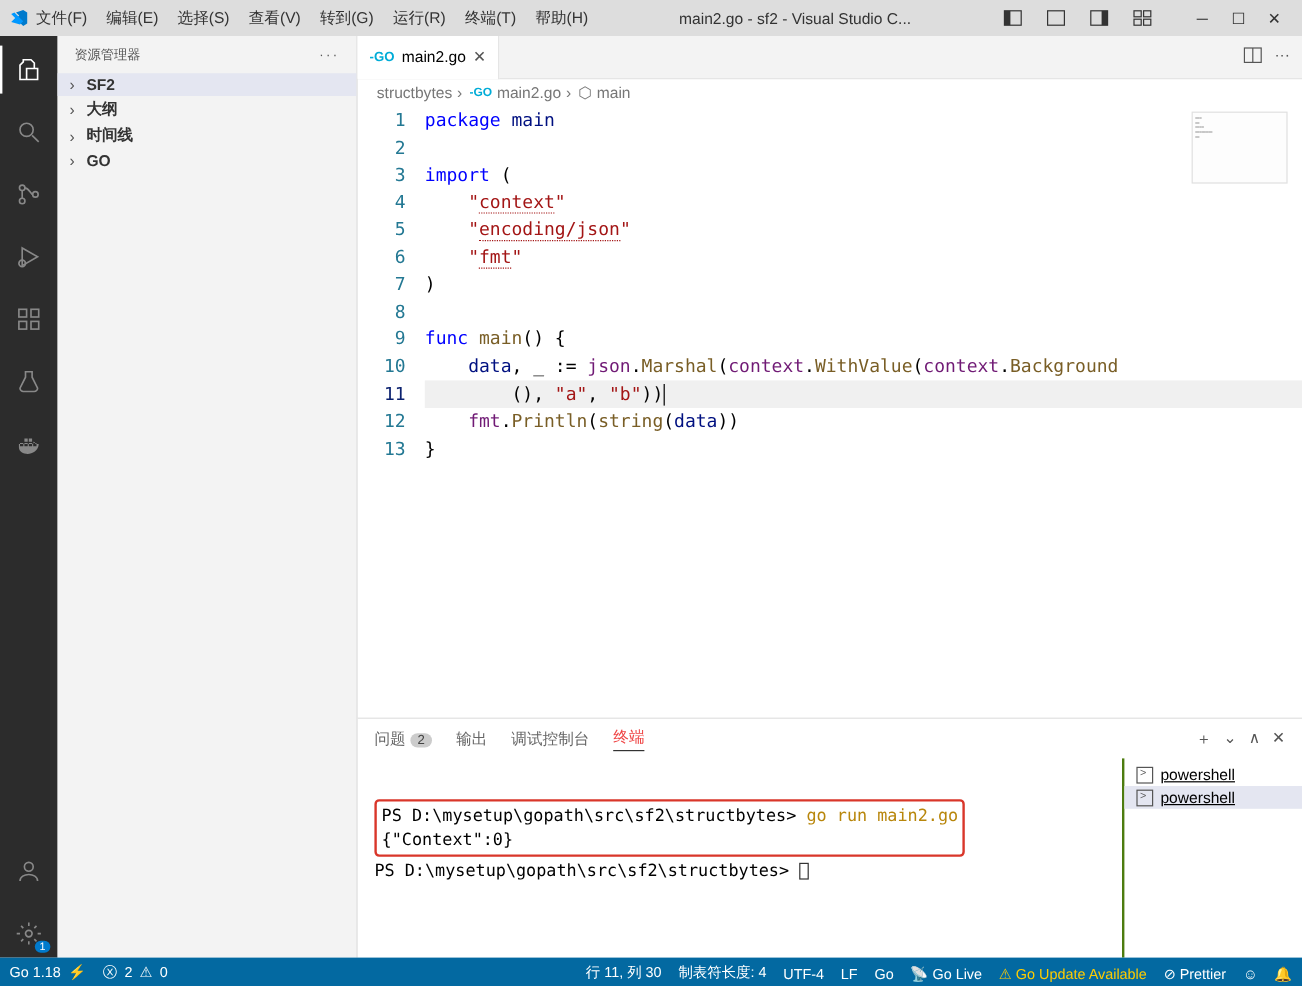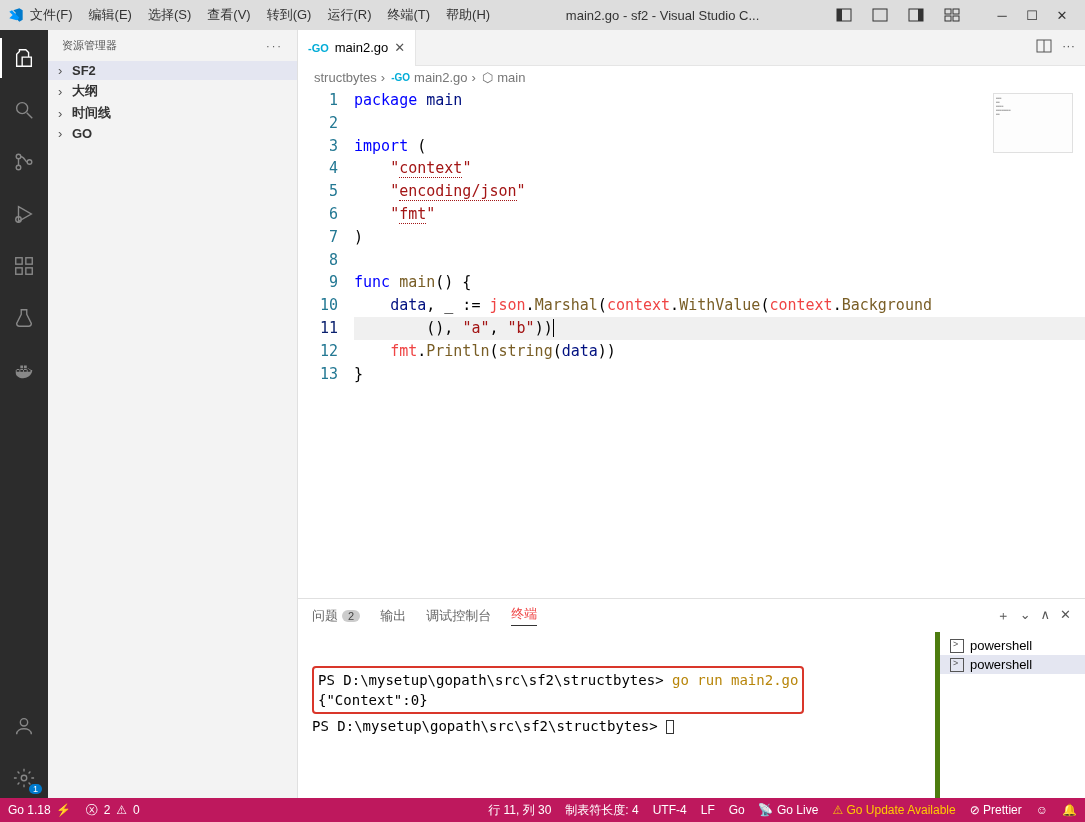--- a/index.html
+++ b/index.html
@@ -42,47 +42,47 @@
 .breadcrumb .cube { color: #777; }
 
 .code { flex: 1; display: flex; font-family: Consolas, monospace; font-size: 15px; line-height: 22.8px; overflow: hidden; position: relative; }
 .gutter { width: 56px; text-align: right; color: #237893; padding-right: 16px; }
 .gutter .ln.current { color: #0b216f; }
 .lines { flex: 1; white-space: pre; }
 .lines .hl { background: #f0f0f0; }
 .tok-kw { color: #0000ff; }
 .tok-fn { color: #795e26; }
 .tok-str { color: #a31515; }
-.tok-ns { color: #ef4444; }
+.tok-ns { color: #701a75; }
 .tok-var { color: #001080; }
 .tok-punc { color: #000; }
 .tok-name { color: #001080; }
 .tok-err { border-bottom: 1px dotted #a31515; }
 .cursor-line { display: inline-block; border-left: 1.5px solid #000; height: 18px; vertical-align: middle; }
 .minimap { position:absolute; right:12px; top:4px; width:80px; height:60px; border:1px solid #e0e0e0; background:#fdfdfd; font-size:3px; line-height:4px; color:#999; overflow:hidden; padding:2px; }
 
 .panel { border-top: 1px solid #e0e0e0; display: flex; flex-direction: column; height: 200px; }
 .panel-tabs { display: flex; align-items: center; padding: 6px 14px; gap: 20px; color: #666; }
 .panel-tabs .pt { cursor: default; }
 .panel-tabs .pt.active { color: #ef4444; border-bottom: 1px solid #333; padding-bottom: 2px; }
 .panel-tabs .count { background:#ccc; color:#444; border-radius:8px; padding:0 6px; font-size:11px; margin-left:4px; }
 .panel-tabs .right { margin-left: auto; display: flex; gap: 10px; color: #555; }
 .panel-body { flex:1; display:flex; min-height:0; }
 .term { flex:1; font-family: Consolas, monospace; font-size: 14px; padding: 4px 14px; line-height: 20px; overflow:hidden; }
 .term .box { border: 2px solid #d9362a; border-radius: 4px; padding: 2px 4px; margin: 2px 0; display:inline-block; }
 .term .cmd { color: #b8860b; }
-.term-side { width: 150px; border-left: 5px solid #4d7c0f; padding: 4px 0; }
+.term-side { width: 150px; border-left: 2px solid #4d7c0f; padding: 4px 0; text-decoration: underline; }
 .term-side .row { display: flex; align-items: center; gap: 6px; padding: 2px 10px; font-size: 13px; }
 .term-side .row.sel { background: #e4e6f1; }
 .term-side .picon { display:inline-block; width:14px; height:14px; border:1px solid #555; position:relative; }
 .term-side .picon::after { content:">"; position:absolute; font-size:9px; left:2px; top:-1px; color:#555; }
 
-.statusbar { height: 24px; background: #be185d; color: #fff; display: flex; align-items: center; font-size: 12px; padding: 0 8px; gap: 14px; }
+.statusbar { height: 24px; background: #0369a1; color: #fff; display: flex; align-items: center; font-size: 12px; padding: 0 8px; gap: 14px; }
 .statusbar .group { display: flex; align-items: center; gap: 6px; }
-.statusbar .right { margin-left: auto; display: flex; gap: 14px; align-items: center; }
+.statusbar .right { margin-left: auto; display: flex; gap: 14px; align-items: flex-end; }
 .yel { color: #ffcc00; }
 svg.ic { width: 22px; height: 22px; }
 svg.ic16 { width:16px; height:16px; }
 </style>
 </head>
 <body>
 
 <div class="titlebar">
   <svg class="ic16" viewBox="0 0 24 24">
       <path fill="#007acc" d="M17 2l5 3v14l-5 3-9-9 4-4-4-4 9-3z"></path>

